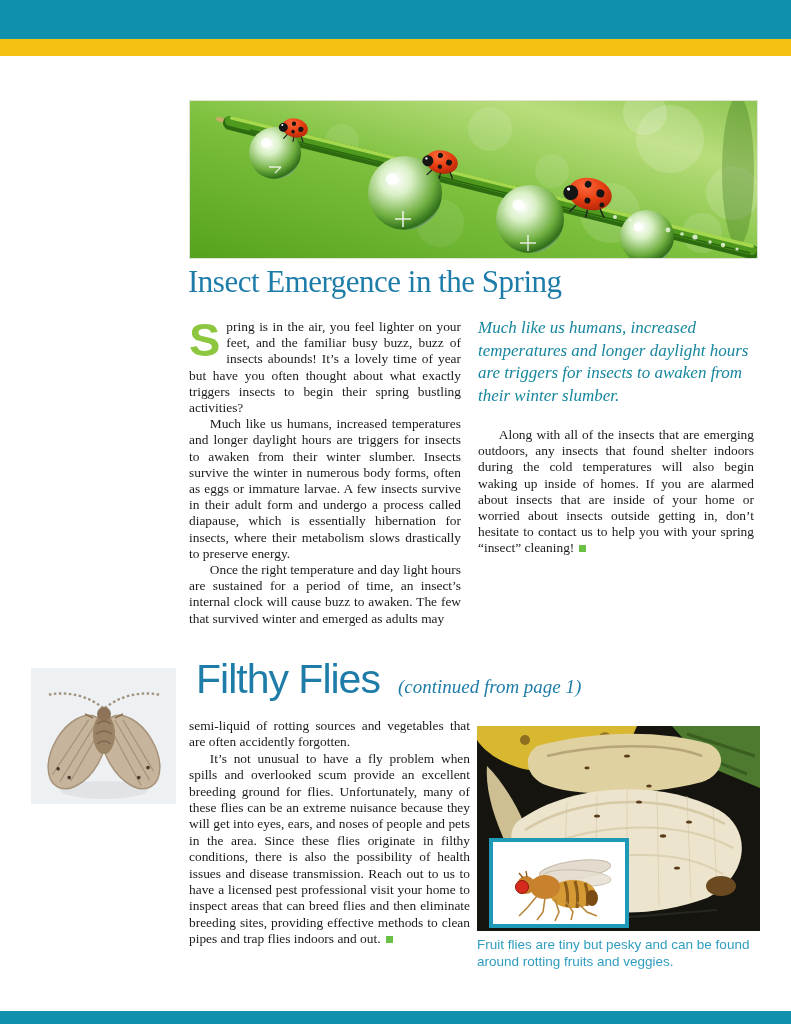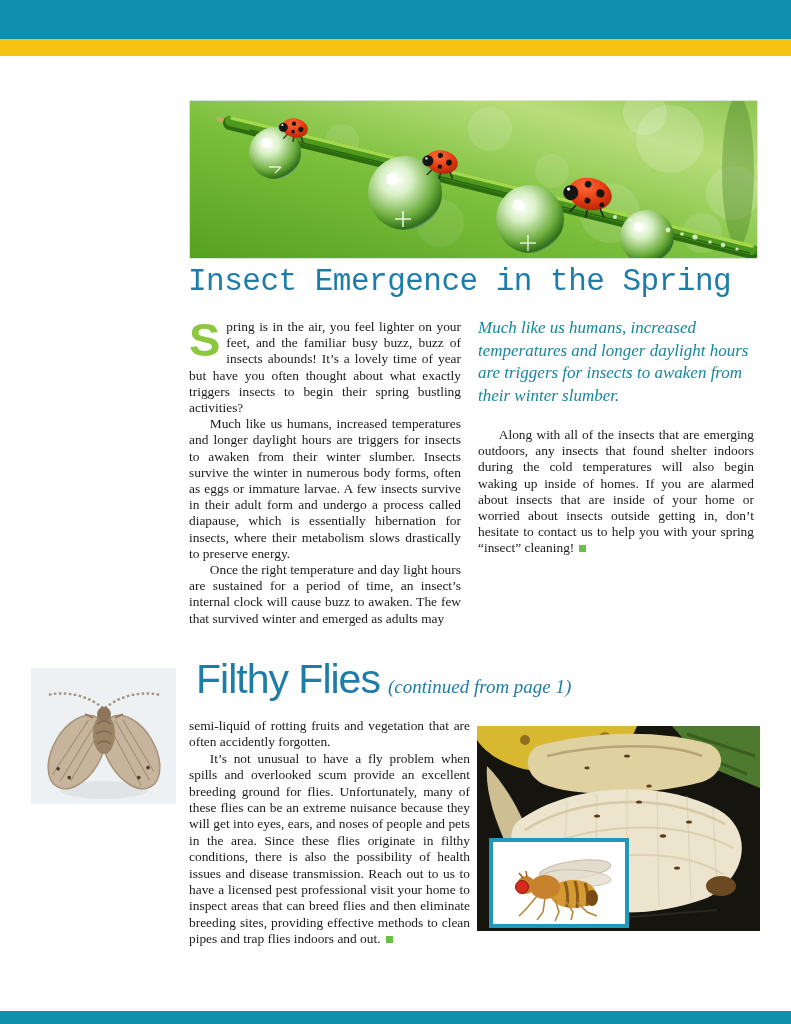--- a/index.html
+++ b/index.html
@@ -11,26 +11,26 @@
   .bar-teal.top{top:0;height:39px;}
   .bar-yellow{position:absolute;left:0;top:39px;width:791px;height:17px;background:#f5c211;}
   .bar-teal.bottom{top:1011px;height:13px;}
 
   
   figure{margin:0;padding:0;}
   .hero{position:absolute;left:189px;top:100px;width:567px;height:157px;border:1px solid #dfe3d8;overflow:hidden;}
 
   
   .h-spring{position:absolute;left:188px;top:264px;margin:0;width:560px;
-            font-family:Liberation Mono, monospace;font-weight:400;letter-spacing:-0.5px;
+            font-family:Liberation Serif, serif;font-weight:400;letter-spacing:-0.5px;
             font-size:31px;color:#1e7ca9;}
   .h-flies-row{position:absolute;left:188px;top:656px;width:560px;white-space:nowrap;}
   .h-flies-row h2{display:inline;margin:8px;font-family:"Liberation Sans", sans-serif;font-weight:400;
                   letter-spacing:-1px;font-size:41px;color:#1e7ca9;}
-  .continued{font-family:"Liberation Serif", serif;font-style:italic;font-size:19px;color:#1e7ca9;}
+  .continued{font-family:"Liberation Serif", serif;font-style:italic;font-size:19px;color:#1e7ca9;margin-left:10px;}
 
   
   .col{position:absolute;font-size:13.4px;line-height:16.2px;text-align:justify;}
   .left-col{left:189px;top:319px;width:272px;}
   .right-col{left:478px;top:427px;width:276px;}
   .mid-col{left:189px;top:718px;width:281px;line-height:16.4px;}
   .col p{margin:0;}
   .col p.indent{text-indent:1.55em;}
   .dropcap{float:left;font-family:"Liberation Sans", sans-serif;font-weight:bold;
            font-size:47px;line-height:37px;color:#8dc63f;margin:2px 6px 0 0;}
@@ -197,21 +197,21 @@
       <path d="M66 56 q7 -6 14 0 M65 66 q8 -6 16 0 M66 76 q7 -6 14 0" stroke="#7c6750" stroke-width="1.4" fill="none"></path>
       <path d="M62 50 l-8 -4 M84 50 l8 -4" stroke="#8d7458" stroke-width="1.6"></path>
     </svg>
   </figure>
 
   <div class="h-flies-row">
     <h2>Filthy Flies</h2><span class="continued">(continued from page 1)</span>
   </div>
 
   <div class="col mid-col">
-    <p class="body-p">semi-liquid of rotting fruits and vegetation that are often accidently forgotten.</p>
+    <p class="body-p">semi-liquid of rotting sources and vegetables that are often accidently forgotten.</p>
     <p class="body-p indent"><span>It’s not unusual to have a fly problem when spills and overlooked scum provide an excellent breeding ground for flies. Unfortunately, many of these flies can be an extreme nuisance because they will get into eyes, ears, and noses of people and pets in the area. Since these flies originate in filthy conditions, there is also the possibility of health issues and disease transmission. Reach out to us to have a licensed pest professional visit your home to inspect areas that can breed flies and then eliminate breeding sites, providing effective methods to clean pipes and trap flies indoors and out.</span><span class="endmark"></span></p>
   </div>
 
   <figure class="banana">
     <svg width="283" height="205" viewBox="0 0 283 205" xmlns="http://www.w3.org/2000/svg">
       <rect width="283" height="205" fill="#15140f"></rect>
       <path d="M195 0 L283 0 L283 62 L230 40 Z" fill="#4d7a2e"></path>
       <path d="M210 8 L278 30 M205 22 L270 48" stroke="#3a5e20" stroke-width="3" fill="none"></path>
       <path d="M0 0 L160 0 C150 28, 120 44, 80 46 C 40 48, 10 30, 0 14 Z" fill="#d9b831"></path>
       <circle cx="48" cy="14" r="5" fill="#7a5c1d" opacity="0.8"></circle>
@@ -265,15 +265,16 @@
           <path d="M44 54 L34 66 L26 74"></path>
           <path d="M52 56 L50 70 L44 78"></path>
           <path d="M62 57 L66 70 L62 79"></path>
           <path d="M72 58 L80 70 L78 78"></path>
           <path d="M84 60 L94 70 L104 74"></path>
         </g>
         <path d="M30 36 l-4 -5 M34 35 l-1 -6" stroke="#8f5a1c" stroke-width="1.4"></path>
       </svg>
     </div>
   </figure>
+  <div class="caption fruit-caption">Fruit flies are tiny but pesky and can be found around rotting fruits and veggies.</div>
 
   <div class="bar-teal bottom"></div>
 </div>
 
 </body></html>

